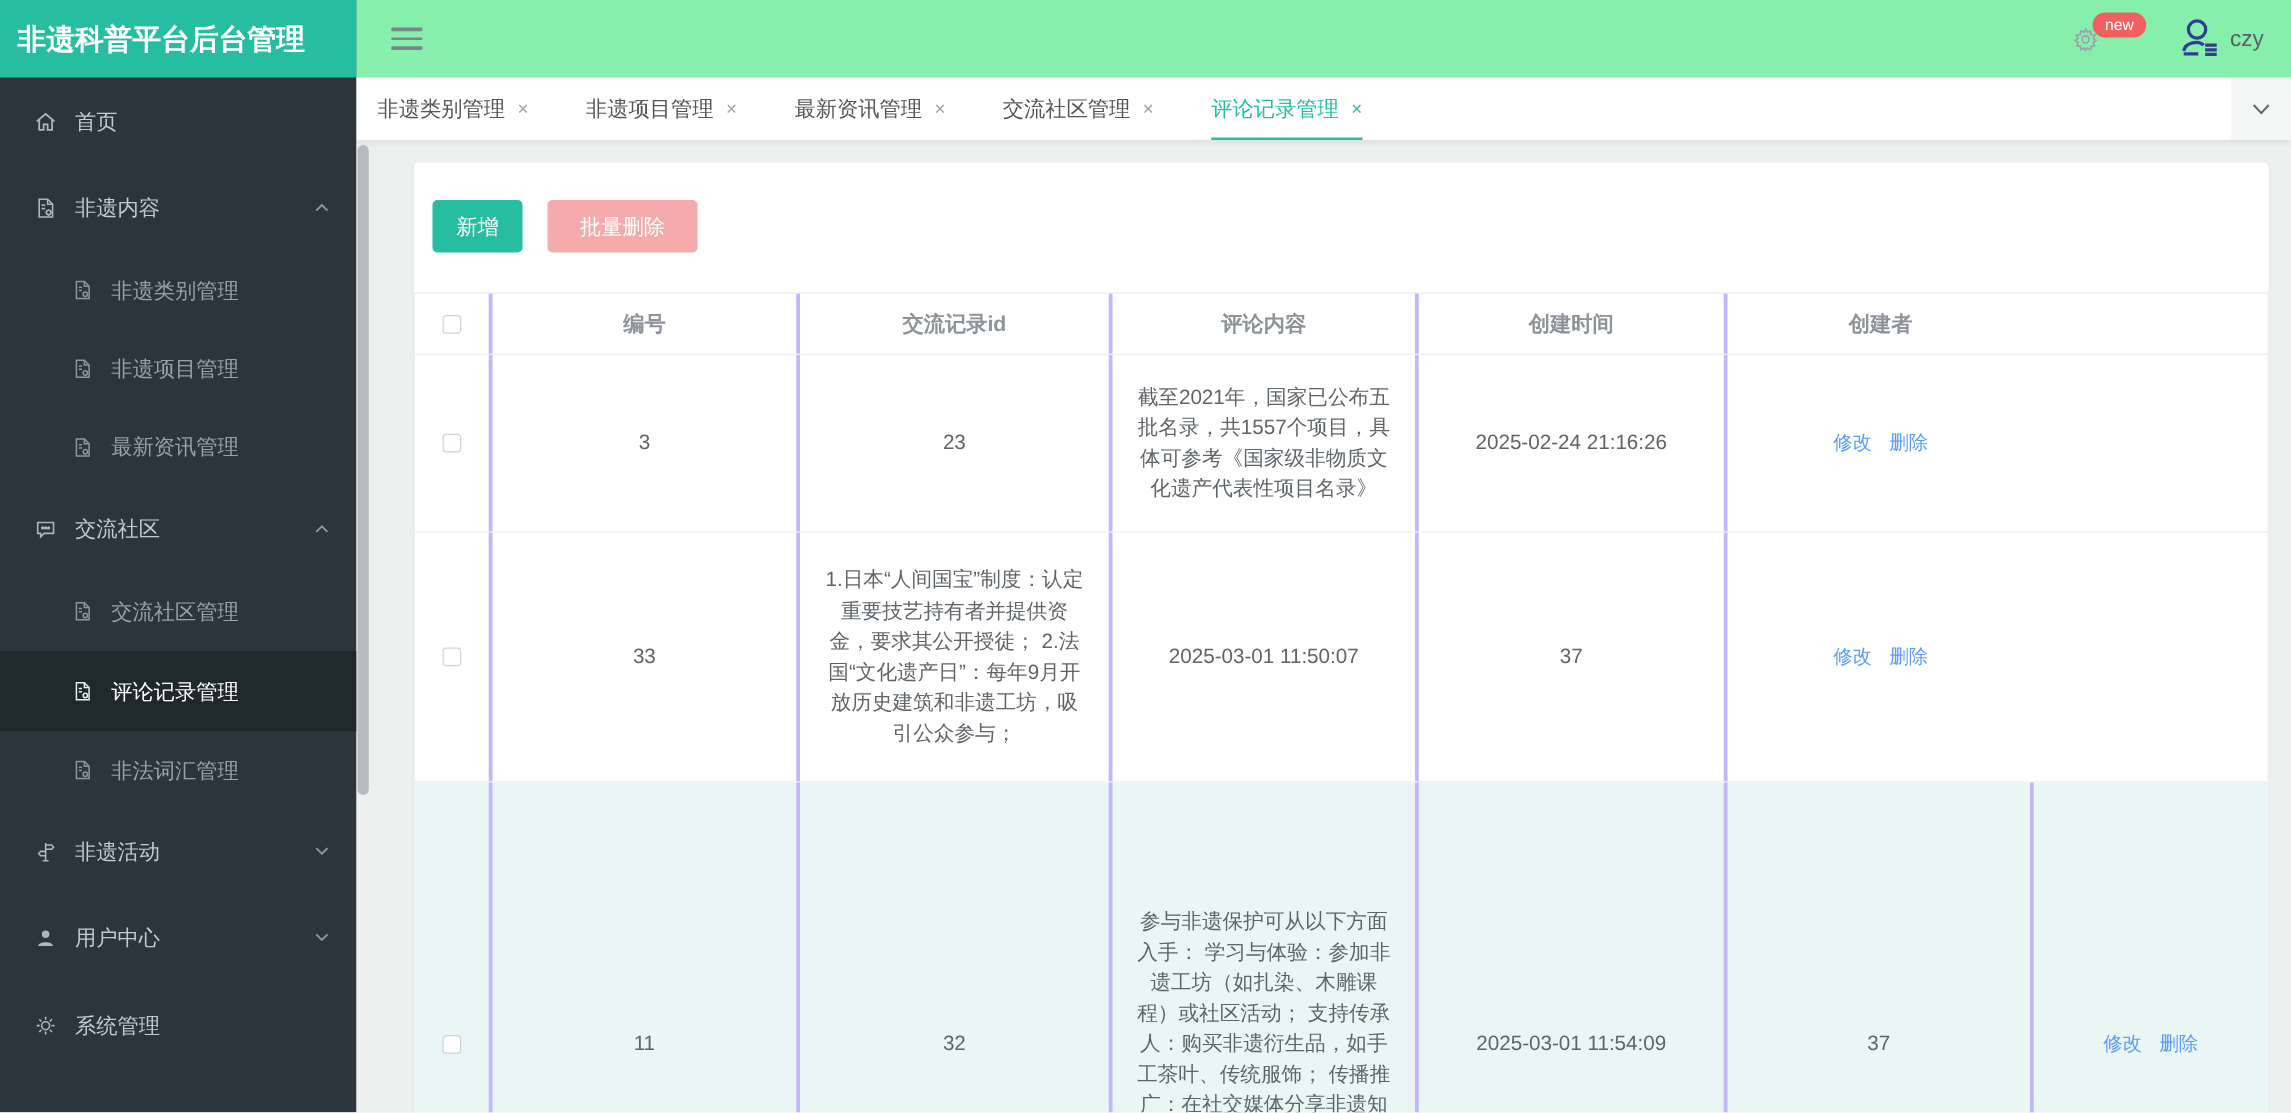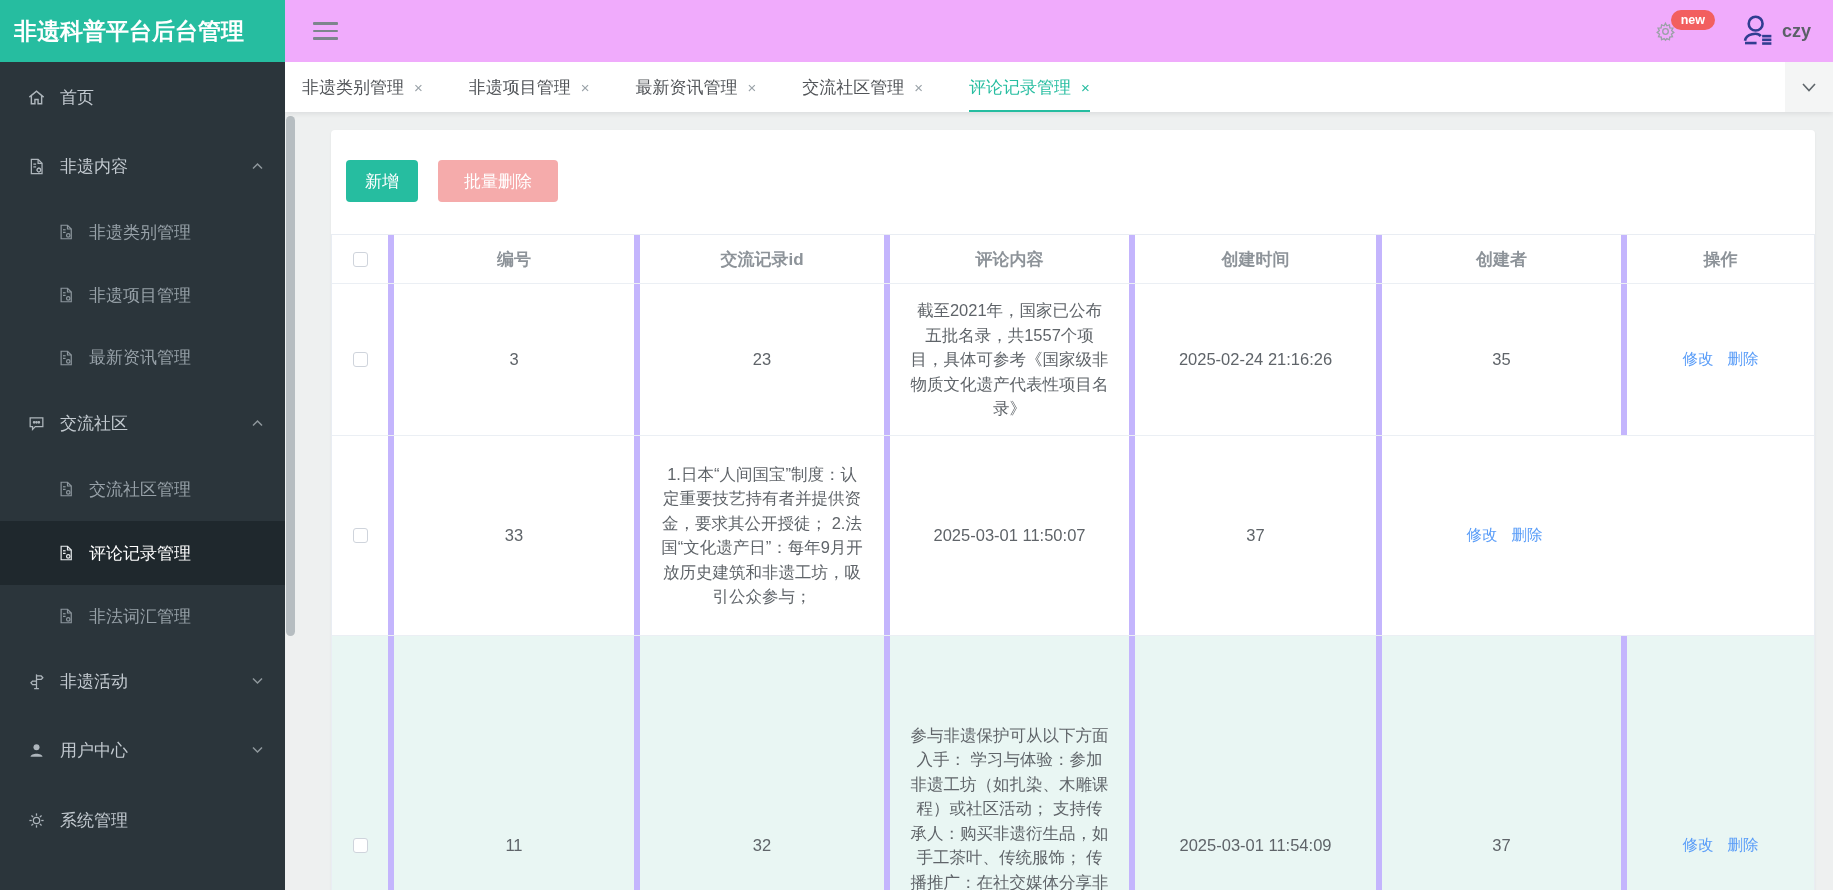--- a/index.html
+++ b/index.html
@@ -13,21 +13,21 @@
   .menu { display:flex; flex-direction:column; }
   .mi { display:flex; align-items:center; color:#c3cad0; font-size:17px; padding-left:27px; position:relative; cursor:pointer; }
   .mi .ico { margin-right:14px; display:flex; align-items:center; color:#aeb6bc; }
   .mi.l2 { padding-left:57px; color:#97a1a8; }
   .mi.l2 .ico { color:#8d979e; }
   .mi.active { background:#1f282d; color:#ffffff; }
   .mi.active .ico { color:#e8ecee; }
   .chev { position:absolute; right:22px; top:50%; transform:translateY(-50%); color:#8f979c; display:flex; }
 
   
-  .topbar { position:absolute; left:285px; top:0; right:0; height:62px; background:#f0abfc; z-index:4;font-weight:bold; }
+  .topbar { position:absolute; left:285px; top:0; right:0; height:62px; background:#86efac; z-index:4; }
   .hamburger { position:absolute; left:28px; top:22px; width:25px; height:18px; display:flex; flex-direction:column; justify-content:space-between; cursor:pointer; }
   .hamburger div { height:2.6px; background:#7d858c; border-radius:1px; }
   .topbar-right { position:absolute; right:22px; top:0; height:62px; display:flex; align-items:center; }
   .gear-btn { color:#9aa1a7; display:flex; cursor:pointer; }
   .badge { background:#f25f5f; color:#fff; font-size:12.5px; line-height:1; padding:4px 10px; border-radius:10px; position:relative; top:-11px; margin-left:-5px; }
   .avatar { margin-left:24px; display:flex; cursor:pointer; }
   .username { margin-left:6px; color:#5a6066; font-size:18px; }
 
   
   .tabbar { position:absolute; left:285px; top:62px; right:0; height:50px; background:#fff; box-shadow:0 2px 5px rgba(0,0,30,0.08); display:flex; align-items:center; padding-left:17px; z-index:3; }
@@ -44,21 +44,21 @@
   .vscroll .thumb { position:absolute; left:1px; top:4px; width:9px; height:520px; background:#b6bdc1; border-radius:5px; }
   .card { position:absolute; left:46px; top:18px; right:18px; height:1200px; background:#fff; border-radius:4px; box-shadow:0 1px 3px rgba(0,0,0,0.05); }
   .toolbar { padding:30px 15px 0 15px; display:flex; }
   .btn { height:42px; border:none; border-radius:4px; color:#fff; font-size:17px; font-family:Liberation Mono, monospace; cursor:pointer; }
   .btn-add { background:#26bda0; padding:0 19px; margin-right:20px; }
   .btn-del { background:#f5abab; padding:0 26px; cursor:not-allowed; }
 
   
   .table { margin-top:32px; border:1px solid #e9edf3; border-bottom:none; }
   .trow { display:grid; grid-template-columns:62px 246px 250px 245px 247px 245px 1fr; border-bottom:1px solid #ebeff4; }
-  .tcell { display:flex; align-items:center; justify-content:center; border-right:6px solid #c4b5fd; color:#5f6469; font-size:16.5px; text-align:center; padding:12px 8px; }
+  .tcell { display:flex; align-items:center; justify-content:center; border-right:3px solid #c4b5fd; color:#5f6469; font-size:16.5px; text-align:center; padding:12px 8px; }
   .tcell:last-child { border-right:none; }
   .thead .tcell { height:48px; padding:0; color:#8d9399; font-weight:bold; font-size:17px; }
   .tcell.content-cell { padding:14px 19px; line-height:24.5px; }
   .r1 { min-height:142px; }
   .r2 { min-height:200px; }
   .r3 { min-height:420px; background:#e9f6f3; }
   .cb { width:15px; height:15px; border:1px solid #cfd4dc; border-radius:3px; background:#fff; display:inline-block; cursor:pointer; }
   .lnk { color:#5a9df8; font-size:15.5px; margin:0 7px; cursor:pointer; white-space:nowrap; }
   svg { display:block; }
 </style>
@@ -324,32 +324,30 @@
 
         <div class="trow thead">
           <div class="tcell">
               <span class="cb"></span>
             </div>
           <div class="tcell">编号</div>
           <div class="tcell">交流记录id</div>
           <div class="tcell">评论内容</div>
           <div class="tcell">创建时间</div>
           <div class="tcell">创建者</div>
-          <div class="tcell">操作</div>
         </div>
 
         <div class="trow r1">
           <div class="tcell">
               <span class="cb"></span>
             </div>
           <div class="tcell">3</div>
           <div class="tcell">23</div>
           <div class="tcell content-cell">截至2021年，国家已公布五批名录，共1557个项目，具体可参考《国家级非物质文化遗产代表性项目名录》</div>
           <div class="tcell">2025-02-24 21:16:26</div>
-          <div class="tcell">35</div>
           <div class="tcell">
             <span class="lnk">修改</span>
             <span class="lnk">删除</span>
           </div>
         </div>
 
         <div class="trow r2">
           <div class="tcell">
               <span class="cb"></span>
             </div>

